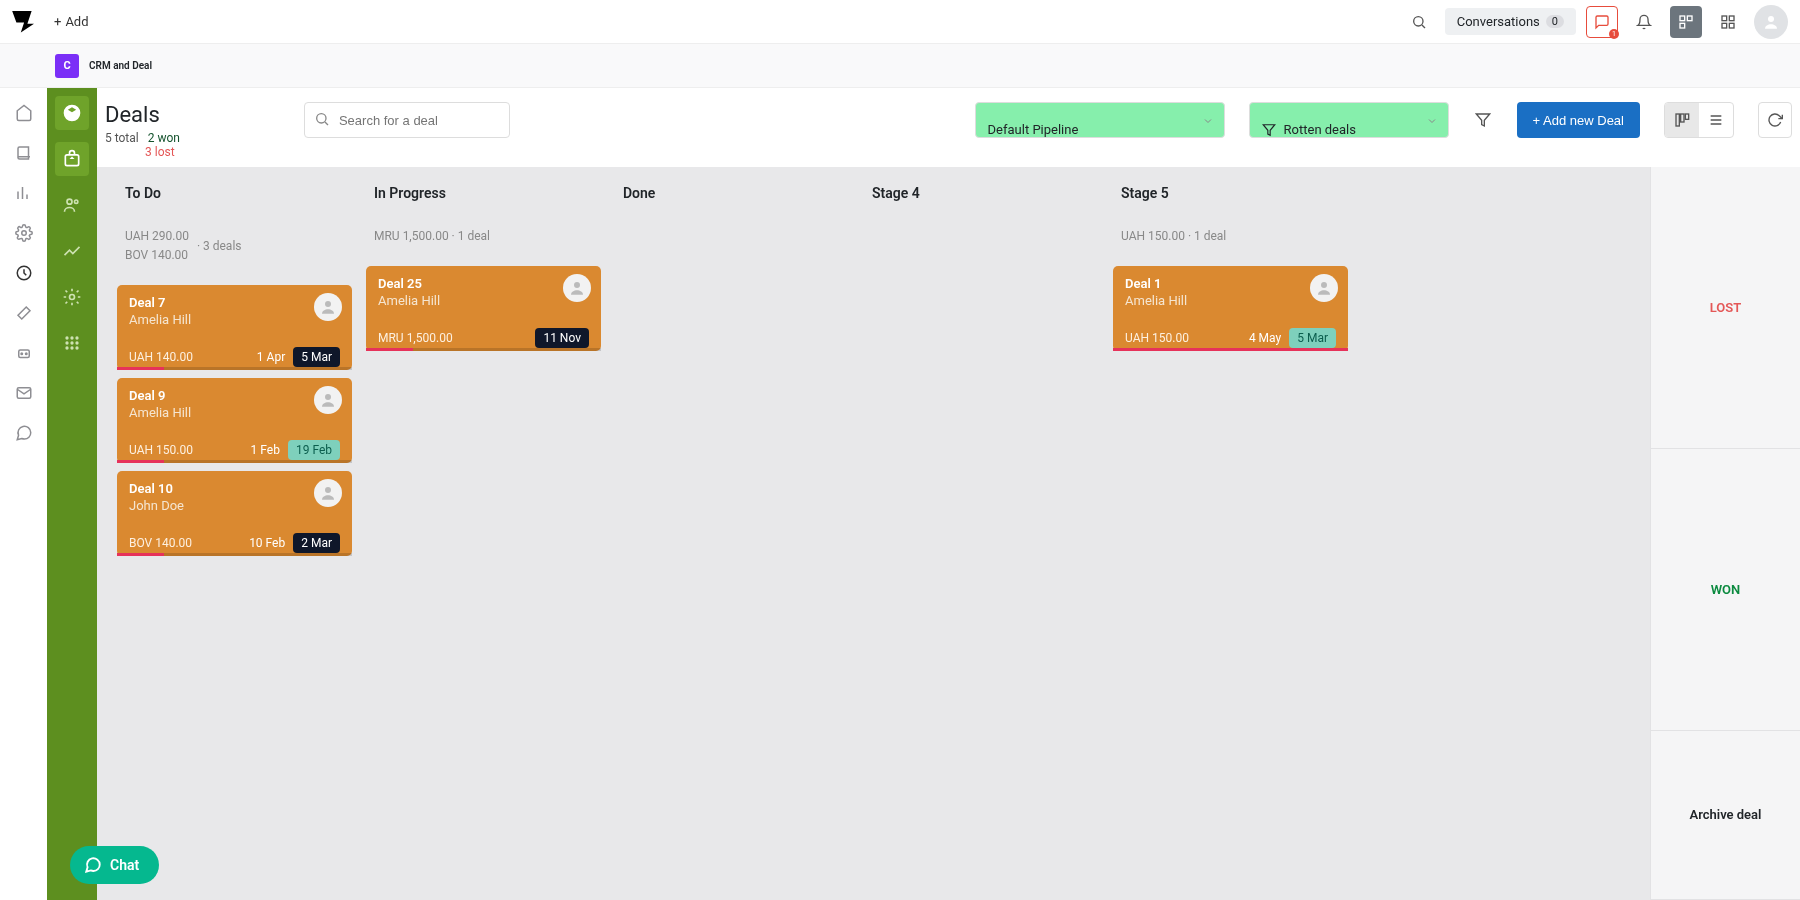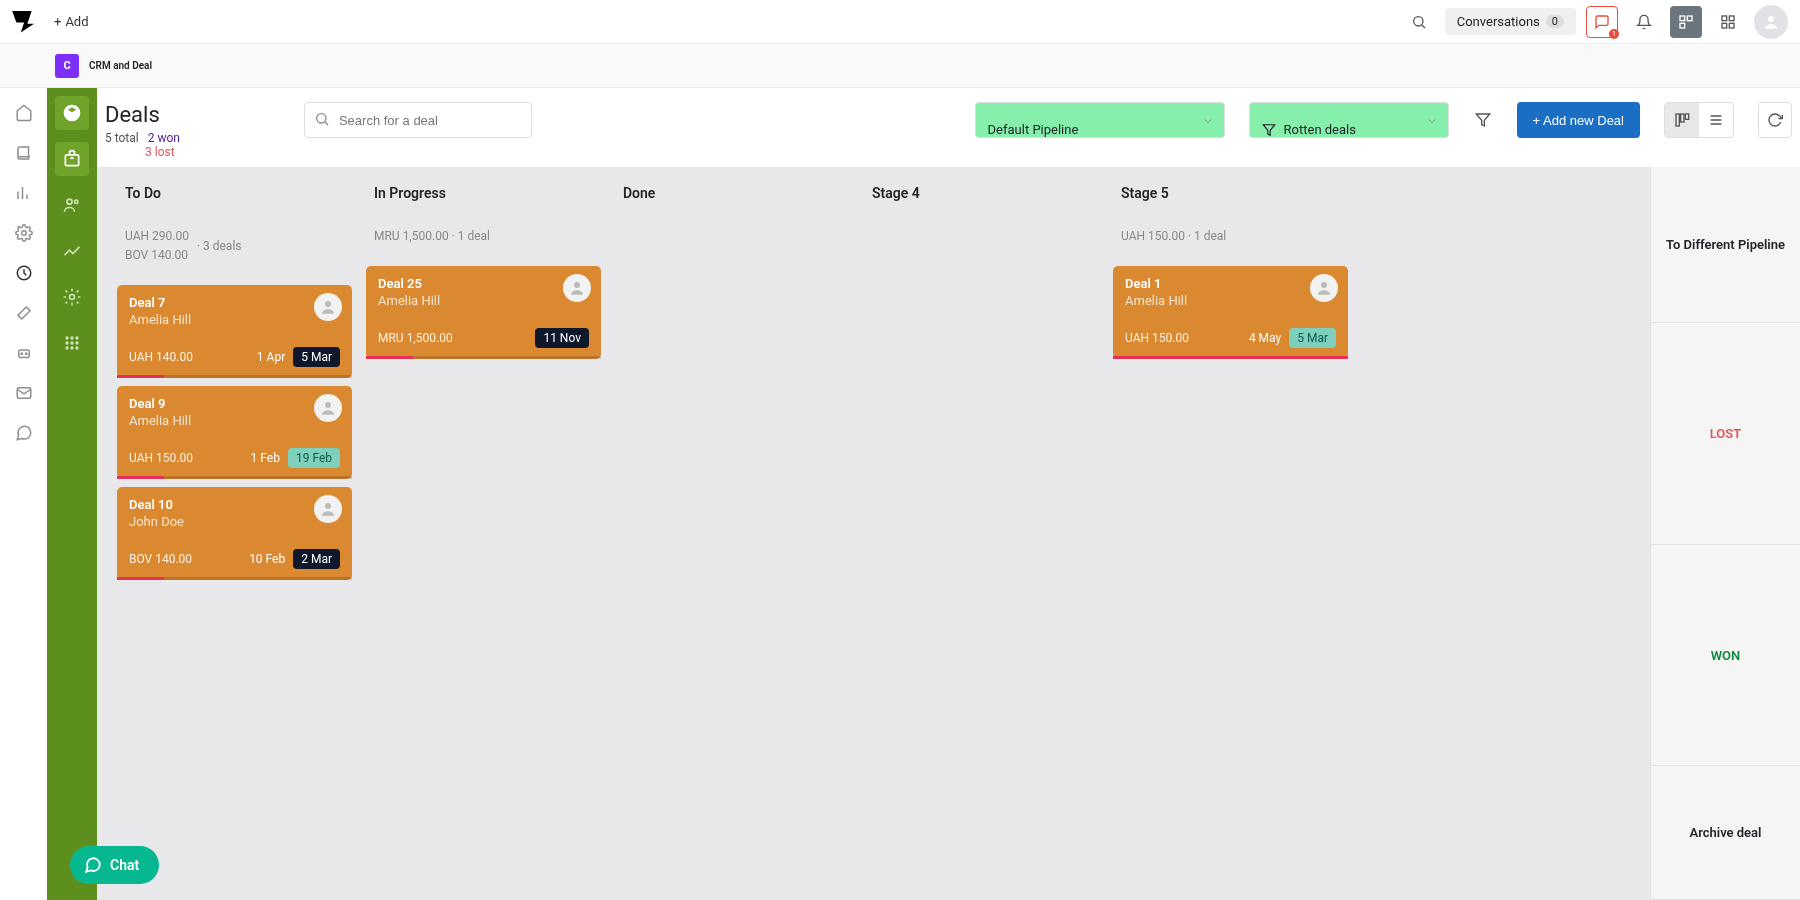--- a/index.html
+++ b/index.html
@@ -35,23 +35,23 @@
 .sidebar-sub .sub-ic { width: 34px; height: 34px; border-radius: 4px; display:flex; align-items:center; justify-content:center; color: #cde2b1; cursor:pointer; }
 .sidebar-sub .sub-ic.logo { background: #6fa32a; color:#fff; }
 .sidebar-sub .sub-ic.active { background: #6fa32a; color:#fff; }
 
 .content { flex: 1; display: flex; flex-direction: column; overflow: hidden; }
 
 
 .deals-header { padding: 14px 8px 8px; display: flex; align-items: flex-start; gap: 24px; }
 .deals-title { font-size: 22px; font-weight: 400; }
 .deals-stats { font-size: 12px; color: #555; margin-top: 4px; }
-.deals-stats .won { color: #4c1d95; margin-left: 6px; text-align: center; }
+.deals-stats .won { color: #14532d; margin-left: 6px; text-align: center; }
 .deals-stats .lost { color: #e45757; display:block; margin-left: 40px; }
-.search-box { position: relative; width: 228px; margin-left: 100px; }
+.search-box { position: relative; width: 206px; margin-left: 100px; }
 .search-box input { width: 100%; height: 36px; border: 1px solid #ddd; border-radius: 4px; padding: 0 12px 0 34px; font-size: 13px; }
 .search-box .s-ic { position: absolute; left: 10px; top: 9px; color: #888; }
 .pipeline-select, .filter-select { height: 36px; border: 1px solid #ddd; border-radius: 4px; padding: 0 30px 0 12px; background:#86efac; display:flex; align-items:flex-end; gap:8px; font-size:13px; cursor:pointer; position:relative; min-width: 200px; }
 .pipeline-select { width: 250px; margin-left: auto; }
 .filter-select { width: 188px; }
 .chev { position:absolute; right:10px; top:12px; color:#888; }
 .filter-icon-btn { width:20px; height:36px; display:flex; align-items:center; justify-content:center; color:#555; cursor:pointer; }
 .add-deal-btn { background: #1a6fc4; color:#fff; border:none; border-radius:4px; padding: 0 16px; height:36px; font-size:13px; cursor:pointer; }
 .view-toggle { display:flex; border:1px solid #ddd; border-radius:4px; overflow:hidden; height:36px; }
 .view-toggle .vt-btn { width:34px; display:flex; align-items:center; justify-content:center; cursor:pointer; color:#555; }
@@ -64,21 +64,21 @@
 .col { width: 247px; flex-shrink:0; background:#e8e8ea; display:flex; flex-direction:column; }
 .col-head { padding: 18px 14px 14px; }
 .col-title { font-weight:600; font-size:14px; }
 .col-sum { font-size:12px; color:#888; margin-top: 26px; line-height:1.6; }
 .col-body { padding: 6px; display:flex; flex-direction:column; gap:8px; }
 
 .card { background:#da8930; border-radius:5px; padding:10px 12px 0; position:relative; color:#fff; cursor:pointer; }
 .card-title { font-weight:600; font-size:13px; }
 .card-sub { font-size:13px; color:#f5e5d0; margin-top:2px; }
 .card-avatar { position:absolute; right:10px; top:8px; width:28px; height:28px; background:#f2f2f2; border-radius:50%; display:flex; align-items:center; justify-content:center; color:#bbb; }
-.card-footer { display:flex; align-items:center; justify-content:space-between; margin-top:20px; padding-bottom:8px; font-size:12px; }
+.card-footer { display:flex; align-items:center; justify-content:space-between; margin-top:20px; padding-bottom:0; font-size:12px; }
 .card-amt { color:#fdf0e0; }
 .card-dates { display:flex; align-items:center; gap:8px; }
 .card-date1 { color:#fff; }
 .card-badge { padding:3px 8px; border-radius:4px; font-size:12px; }
 .badge-red { background:#0f172a; color:#fff; }
 .badge-green { background:#7ed0bc; color:#0b5e4e; }
 .card-bar { height:3px; background:rgba(0,0,0,0.15); margin: 0 -12px; }
 .card-bar-fill { height:100%; background:#e6325a; width:20%; }
 .card-bar-fill.full { width:100%; }
 
@@ -475,21 +475,20 @@
                     </span>
                   </div>
                   <div class="card-bar">
                     <div class="card-bar-fill full"></div>
                   </div>
                 </div>
               </div>
             </div>
           </div>
         <div class="right-panel">
-          <div class="rp-cell head">To Different Pipeline</div>
           <div class="rp-cell">
               <span class="rp-lost">LOST</span>
             </div>
           <div class="rp-cell">
               <span class="rp-won">WON</span>
             </div>
           <div class="rp-cell rp-archive">Archive deal</div>
         </div>
       </div>
     </div>

